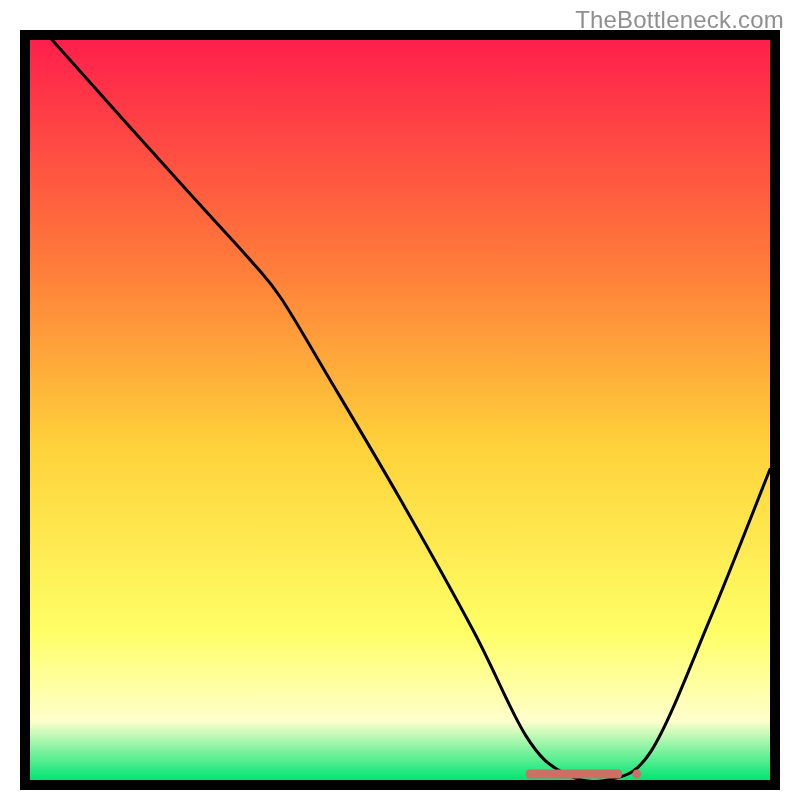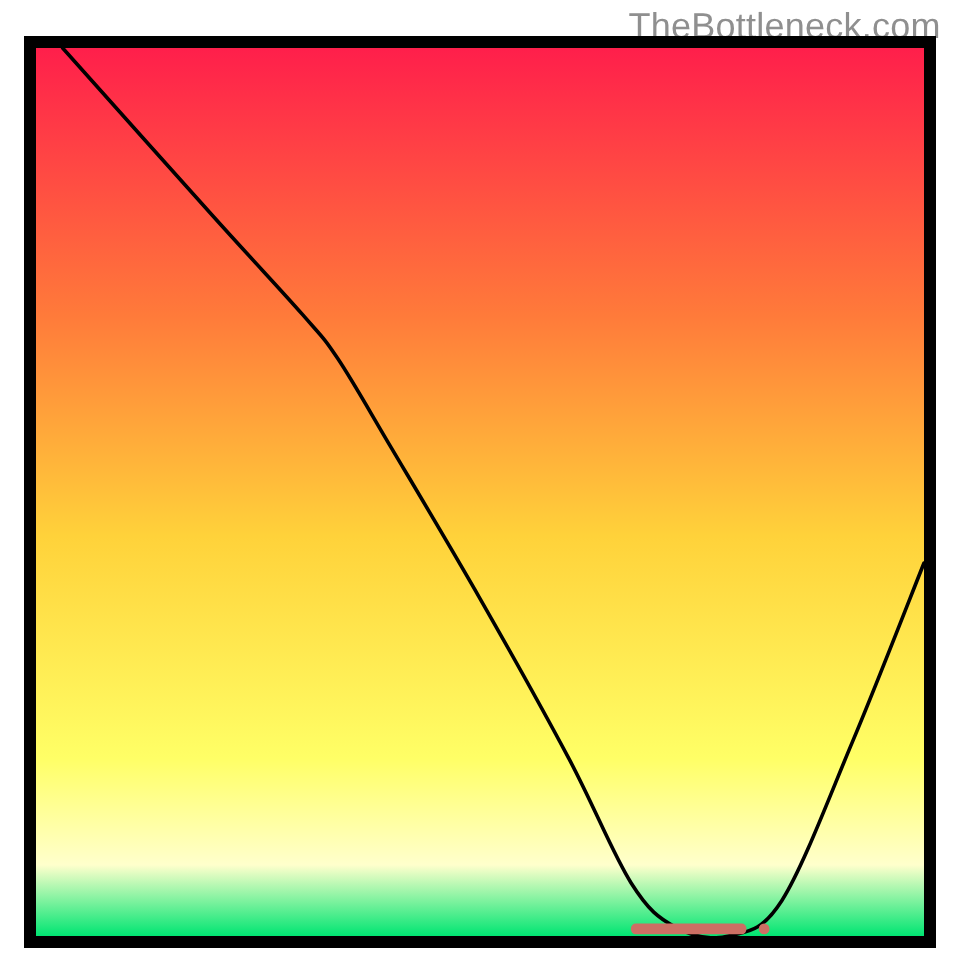--- a/index.html
+++ b/index.html
@@ -9,21 +9,21 @@
     height: 800px;
     background: #ffffff;
     font-family: Arial, Helvetica, sans-serif;
     overflow: hidden;
   }
   .watermark {
     position: absolute;
     top: 6px;
     right: 16px;
     color: #8f8f8f;
-    font-size: 30px;
+    font-size: 24px;
     font-family: Arial, sans-serif;
     letter-spacing: 0.2px;
   }
   .frame {
     position: absolute;
     left: 20px;
     top: 30px;
     width: 760px;
     height: 760px;
     background: #000;

